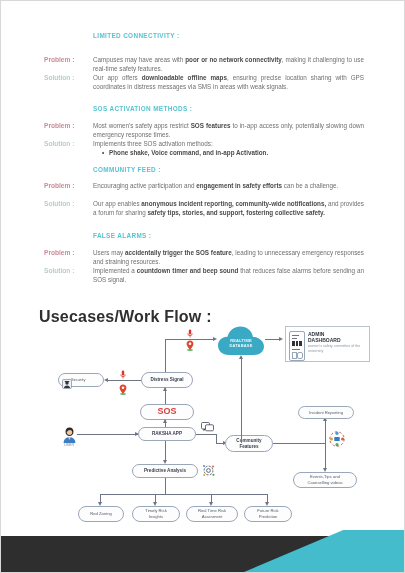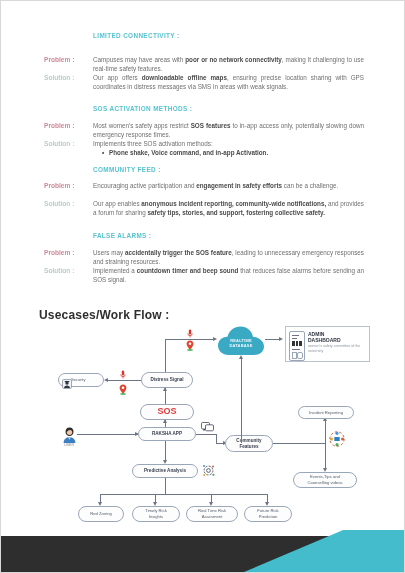--- a/index.html
+++ b/index.html
@@ -26,21 +26,21 @@
     text-align:justify;text-justify:inter-word;
   }
   .para b{color:#4a4a4a;font-weight:700;}
   .bullet{
     position:absolute;font-size:6.3px;line-height:8.6px;color:#4a4a4a;font-weight:700;
   }
   .bullet:before{content:"\2022";position:absolute;left:-7px;top:0;color:#4a4a4a;}
 
   
   .wf-title{
-    position:absolute;left:38px;top:307px;font-size:12px;font-weight:700;
+    position:absolute;left:38px;top:307px;font-size:16px;font-weight:700;
     color:#2f2f2f;letter-spacing:.2px;
   }
 
   
   .diagram{position:absolute;left:0;top:320px;width:405px;height:215px;}
   .node{
     position:absolute;background:#fdfdfd;border:1px solid #9aa7b8;
     border-radius:10px;display:flex;align-items:center;justify-content:center;
     text-align:center;font-size:4.6px;font-weight:700;color:#3a4250;
     line-height:5.6px;box-sizing:border-box;padding:1px 2px;

